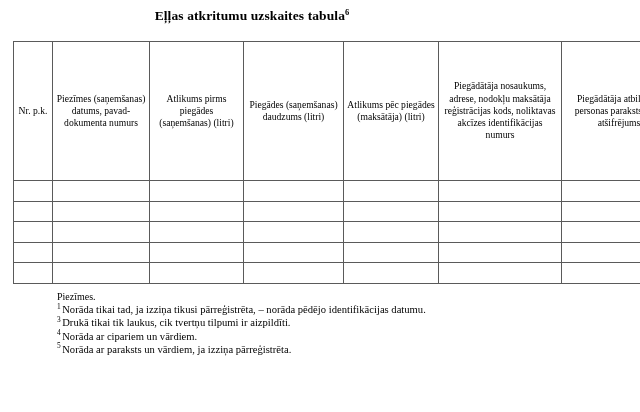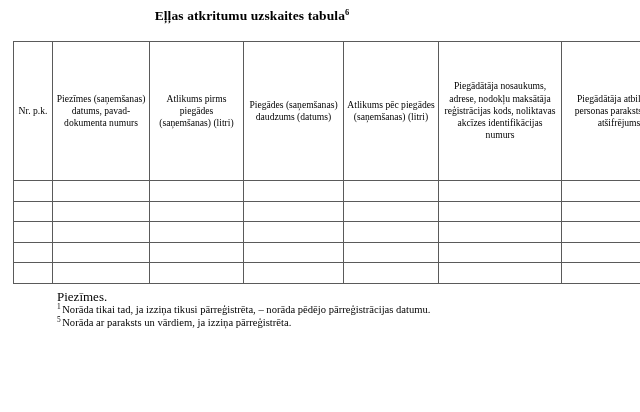--- a/index.html
+++ b/index.html
@@ -77,21 +77,21 @@
   
   #notes {
     position: absolute;
     top: 290px;
     left: 57px;
     width: 575px;
     font-size: 10.6px;
     line-height: 13.2px;
   }
   #notes-heading {
-    font-size: 13px;
+    font-size: 10px;
     line-height: 13.2px;
   }
   .note-line {
     white-space: nowrap;
   }
   .note-line .note-num {
     font-size: 7.4px;
     vertical-align: super;
     line-height: 0;
     margin-right: 1.5px;
@@ -110,24 +110,24 @@
       <th class="col-1">
         <span class="hdr-txt">Nr. p.k.</span>
       </th>
       <th class="col-2">
         <span class="hdr-txt">Piezīmes (saņemšanas) datums, pavad-dokumenta numurs</span>
       </th>
       <th class="col-3">
         <span class="hdr-txt">Atlikums pirms piegādes (saņemšanas) (litri)</span>
       </th>
       <th class="col-4">
-        <span class="hdr-txt">Piegādes (saņemšanas) daudzums (datums)</span>
+        <span class="hdr-txt">Piegādes (saņemšanas) daudzums (litri)</span>
       </th>
       <th class="col-5">
-        <span class="hdr-txt">Atlikums pēc piegādes (saņemšanas) (litri)</span>
+        <span class="hdr-txt">Atlikums pēc piegādes (maksātāja) (litri)</span>
       </th>
       <th class="col-6">
         <span class="hdr-txt">Piegādātāja nosaukums, adrese, nodokļu maksātāja reģistrācijas kods, noliktavas akcīzes identifikācijas numurs</span>
       </th>
       <th class="col-7">
         <span class="hdr-txt">Piegādātāja atbildīgās personas paraksts un tā atšifrējums</span>
       </th>
     </tr>
   </thead>
   <tbody id="table-body">
@@ -175,16 +175,18 @@
         <td class="col-5"></td>
         <td class="col-6"></td>
         <td class="col-7"></td>
       </tr>
     </tbody>
 </table>
 
 <div id="notes">
   <div id="notes-heading">Piezīmes.</div>
   <div id="notes-list">
-      <div class="note-line"><span class="note-num">1</span><span>Norāda tikai tad, ja izziņa tikusi pārreģistrēta, – norāda pēdējo pārreģistrācijas datumu.</span></div>
+      <div class="note-line"><span class="note-num">1</span><span>Norāda tikai tad, ja izziņa tikusi pārreģistrēta, – norāda pēdējo identifikācijas datumu.</span></div>
+      <div class="note-line"><span class="note-num">3</span><span>Drukā tikai tik laukus, cik tvertņu tilpumi ir aizpildīti.</span></div>
+      <div class="note-line"><span class="note-num">4</span><span>Norāda ar cipariem un vārdiem.</span></div>
       <div class="note-line"><span class="note-num">5</span><span>Norāda ar paraksts un vārdiem, ja izziņa pārreģistrēta.</span></div>
     </div>
 </div>
 
 </body></html>

